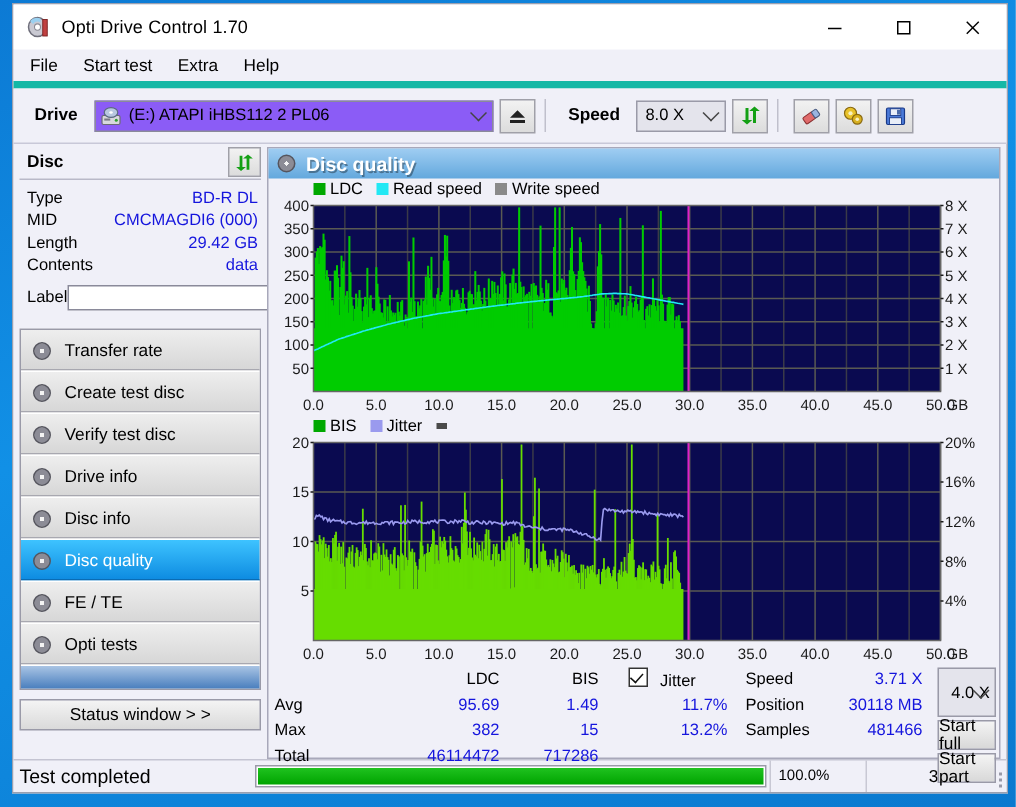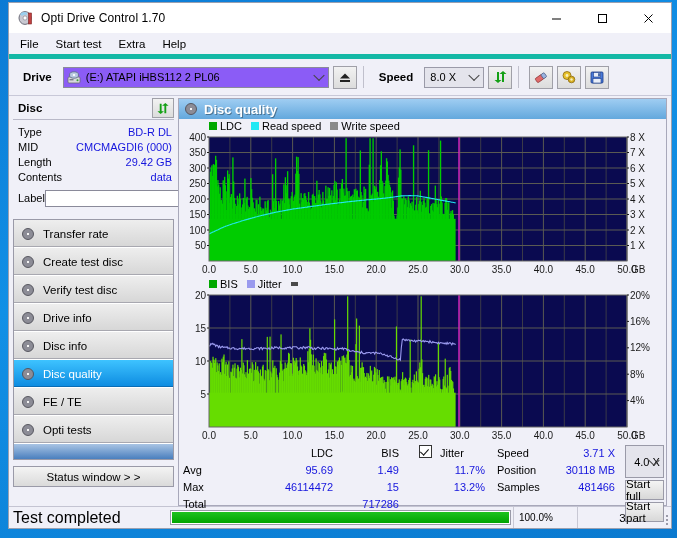--- a/index.html
+++ b/index.html
@@ -100,21 +100,21 @@
   .chk{width:11px;height:11px;border:1px solid #333;background:#fff;display:inline-block;
     position:relative;vertical-align:-1px;}
   .chk::after{content:"";position:absolute;left:2px;top:1px;width:4px;height:7px;
     border-right:1.6px solid #111;border-bottom:1.6px solid #111;transform:rotate(42deg);}
   .btn{background:linear-gradient(#f4f4f4,#d8d8d8);border:1px solid #9a9aa8;
     font-size:11.5px;display:flex;align-items:center;justify-content:center;
     box-sizing:border-box;}
   
   .statusbar{height:21px;flex:0 0 auto;display:flex;align-items:stretch;
     background:#f0f0f8;border-top:1px solid #c4c4d2;}
-  .sb-text{flex:0 0 155px;display:flex;align-items:center;padding-left:4px;font-size:16px;}
+  .sb-text{flex:0 0 155px;display:flex;align-items:center;padding-left:4px;font-size:13px;}
   .sb-prog{flex:1 1 auto;display:flex;align-items:center;padding:0 2px;}
   .prog-outer{flex:1;height:15px;background:#fff;border:1px solid #9a9aa8;box-sizing:border-box;
     padding:1px;}
   .prog-inner{height:100%;background:linear-gradient(#1fc21f,#00a400);}
   .sb-pct{flex:0 0 58px;display:flex;align-items:center;padding-left:5px;font-size:10px;
     border-left:1px solid #c8c8d4;}
   .sb-time{flex:0 0 70px;display:flex;align-items:center;justify-content:flex-end;
     padding-right:7px;font-size:11.5px;border-left:1px solid #c8c8d4;}
   .grip{width:14px;display:flex;align-items:flex-end;justify-content:flex-end;padding:0 2px 2px 0;}
   .grip i{display:block;width:2px;height:2px;background:#9a9aa8;margin:1px;}
@@ -1171,20 +1171,21 @@
         <div class="stats">
           <div class="col" style="width:42px;padding-left:4px;">
             <div class="cell hd">&nbsp;</div>
             <div class="cell lab">Avg</div>
             <div class="cell lab">Max</div>
             <div class="cell lab">Total</div>
           </div>
           <div class="col" style="width:108px;text-align:right;">
             <div class="cell hd">LDC</div>
             <div class="cell num">95.69</div>
+            <div class="cell num">382</div>
             <div class="cell num">46114472</div>
           </div>
           <div class="col" style="width:66px;text-align:right;">
             <div class="cell hd">BIS</div>
             <div class="cell num">1.49</div>
             <div class="cell num">15</div>
             <div class="cell num">717286</div>
           </div>
           <div class="col" style="width:76px;text-align:right;padding-left:10px;">
             <div class="cell hd" style="text-align:left;padding-left:10px;">

